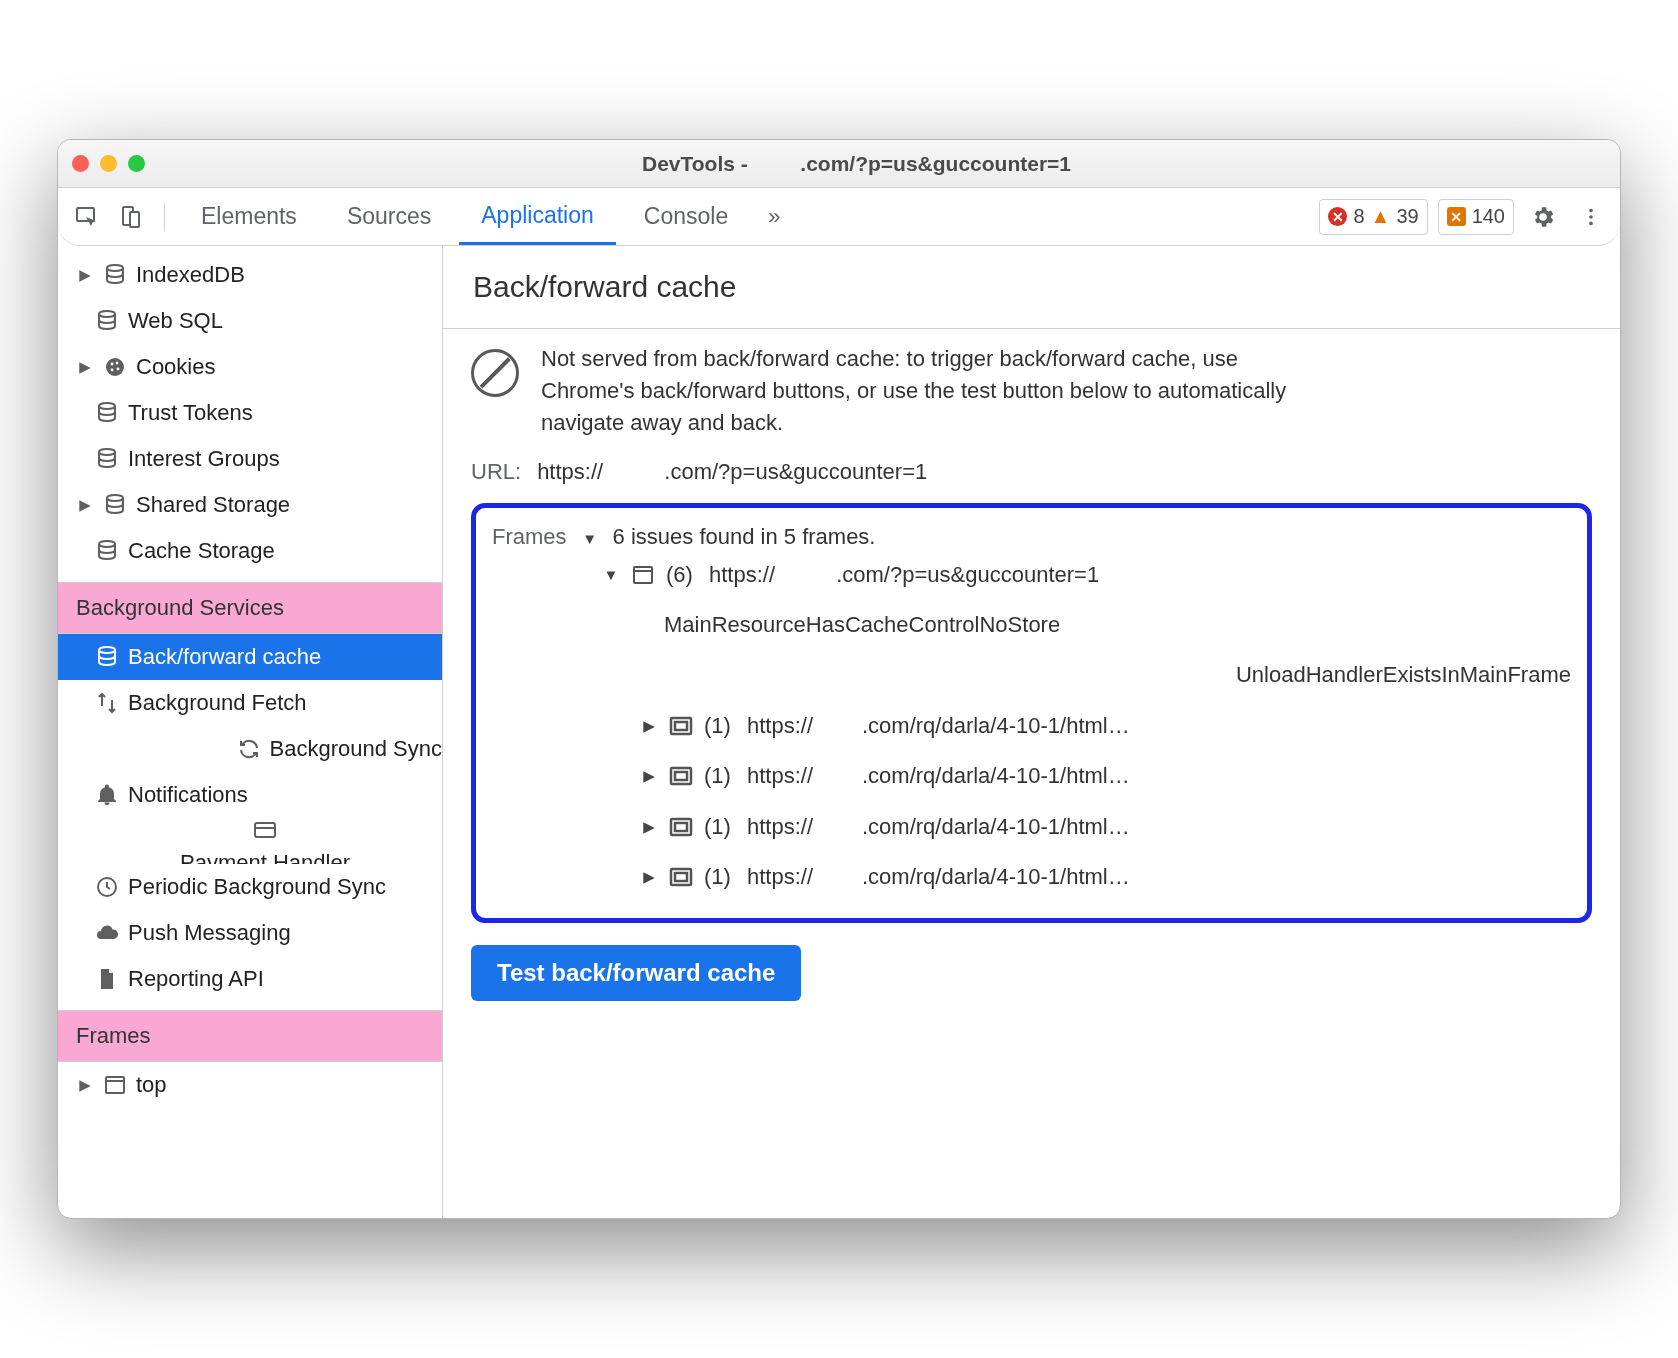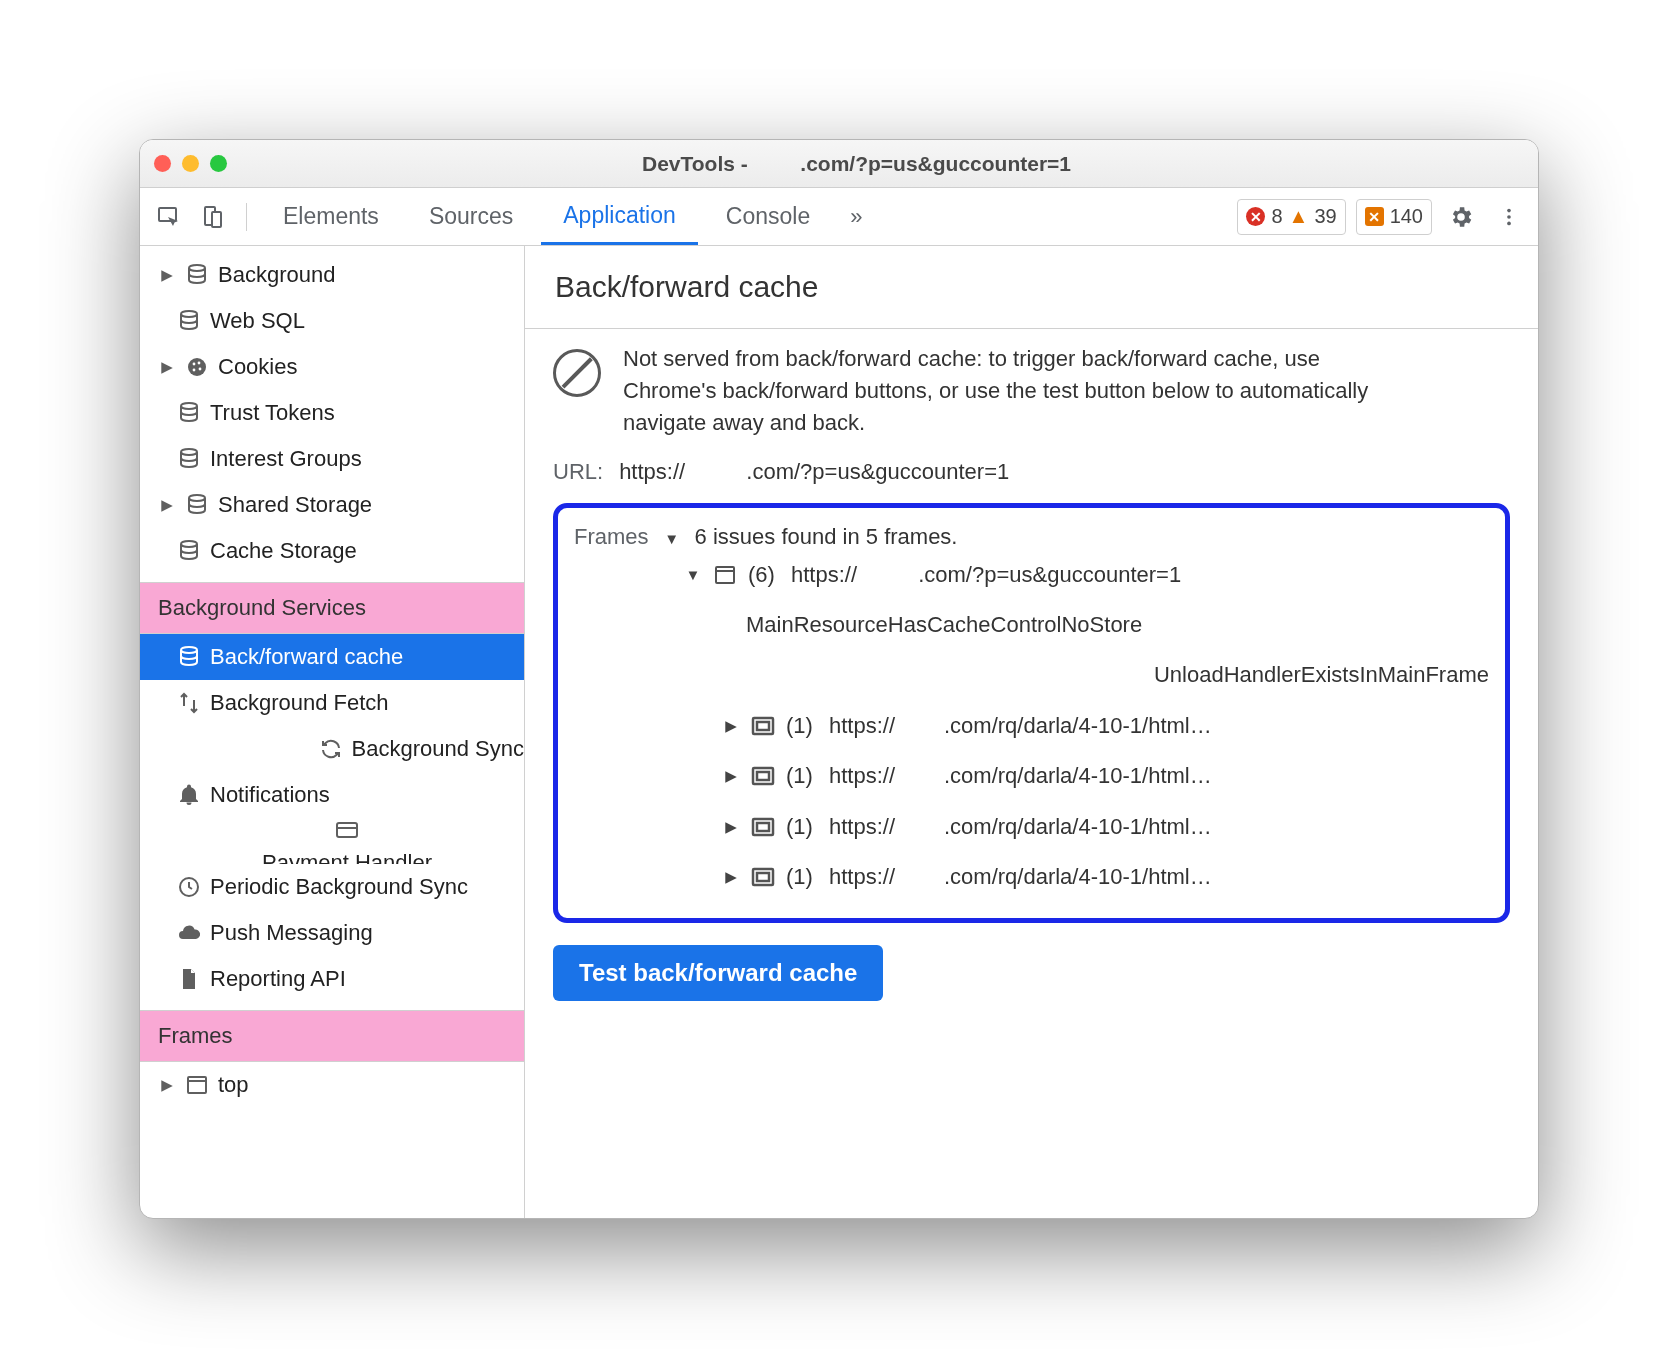--- a/index.html
+++ b/index.html
@@ -5,21 +5,21 @@
   * { box-sizing: border-box; margin: 0; padding: 0; font-family: -apple-system, "Helvetica Neue", Arial, sans-serif; }
   body {
     background: #fff;
     width: 1678px;
     height: 1358px;
     display: flex;
     align-items: center;
     justify-content: center;
   }
   .window {
-    width: 1400px;
+    width: 1564px;
     height: 1080px;
     background: #fff;
     border-radius: 14px;
     box-shadow: 0 30px 90px rgba(0,0,0,0.45);
     overflow: hidden;
     display: flex;
     flex-direction: column;
     border: 1px solid #b5b5b5;
   }
   .titlebar {
@@ -37,20 +37,21 @@
   .tl-dot { width:17px; height:17px; border-radius:50%; }
   .tl-red{background:#ff5f57;} .tl-yellow{background:#febc2e;} .tl-green{background:#28c840;}
   .tl-title { position:absolute; left:0; right:0; text-align:center; font-weight:600; font-size:21px; color:#4a4a4a; white-space:pre;}
   .toolbar {
     height: 58px;
     border-bottom: 1px solid #d0d0d0;
     display:flex;
     align-items:center;
     padding: 0 10px 0 10px;
     gap: 6px;
+    border-radius: 22px;
   }
   .tb-iconbtn {
     width:38px; height:38px; display:flex; align-items:center; justify-content:center;
     color:#5f6368;
   }
   .tb-sep { width:1px; height:28px; background:#d0d0d0; margin:0 8px; }
   .tab {
     padding: 0 22px;
     font-size: 23px;
     color:#5f6368;
@@ -227,21 +228,21 @@
 
       <div class="tree-row" style="padding-left:18px;">
         <span class="arrow">▶</span>
         <span class="icon">
             <svg viewBox="0 0 24 24" fill="none" stroke="currentColor" stroke-width="2">
               <ellipse cx="12" cy="5" rx="8" ry="3"></ellipse>
               <path d="M4 5v6c0 1.7 3.6 3 8 3s8-1.3 8-3V5"></path>
               <path d="M4 11v6c0 1.7 3.6 3 8 3s8-1.3 8-3v-6"></path>
             </svg>
           </span>
-        <span>Background</span>
+        <span>IndexedDB</span>
       </div>
       <div class="tree-row" style="padding-left:36px;">
         <span class="icon">
             <svg viewBox="0 0 24 24" fill="none" stroke="currentColor" stroke-width="2">
               <ellipse cx="12" cy="5" rx="8" ry="3"></ellipse>
               <path d="M4 5v6c0 1.7 3.6 3 8 3s8-1.3 8-3V5"></path>
               <path d="M4 11v6c0 1.7 3.6 3 8 3s8-1.3 8-3v-6"></path>
             </svg>
           </span>
         <span>Web SQL</span>

